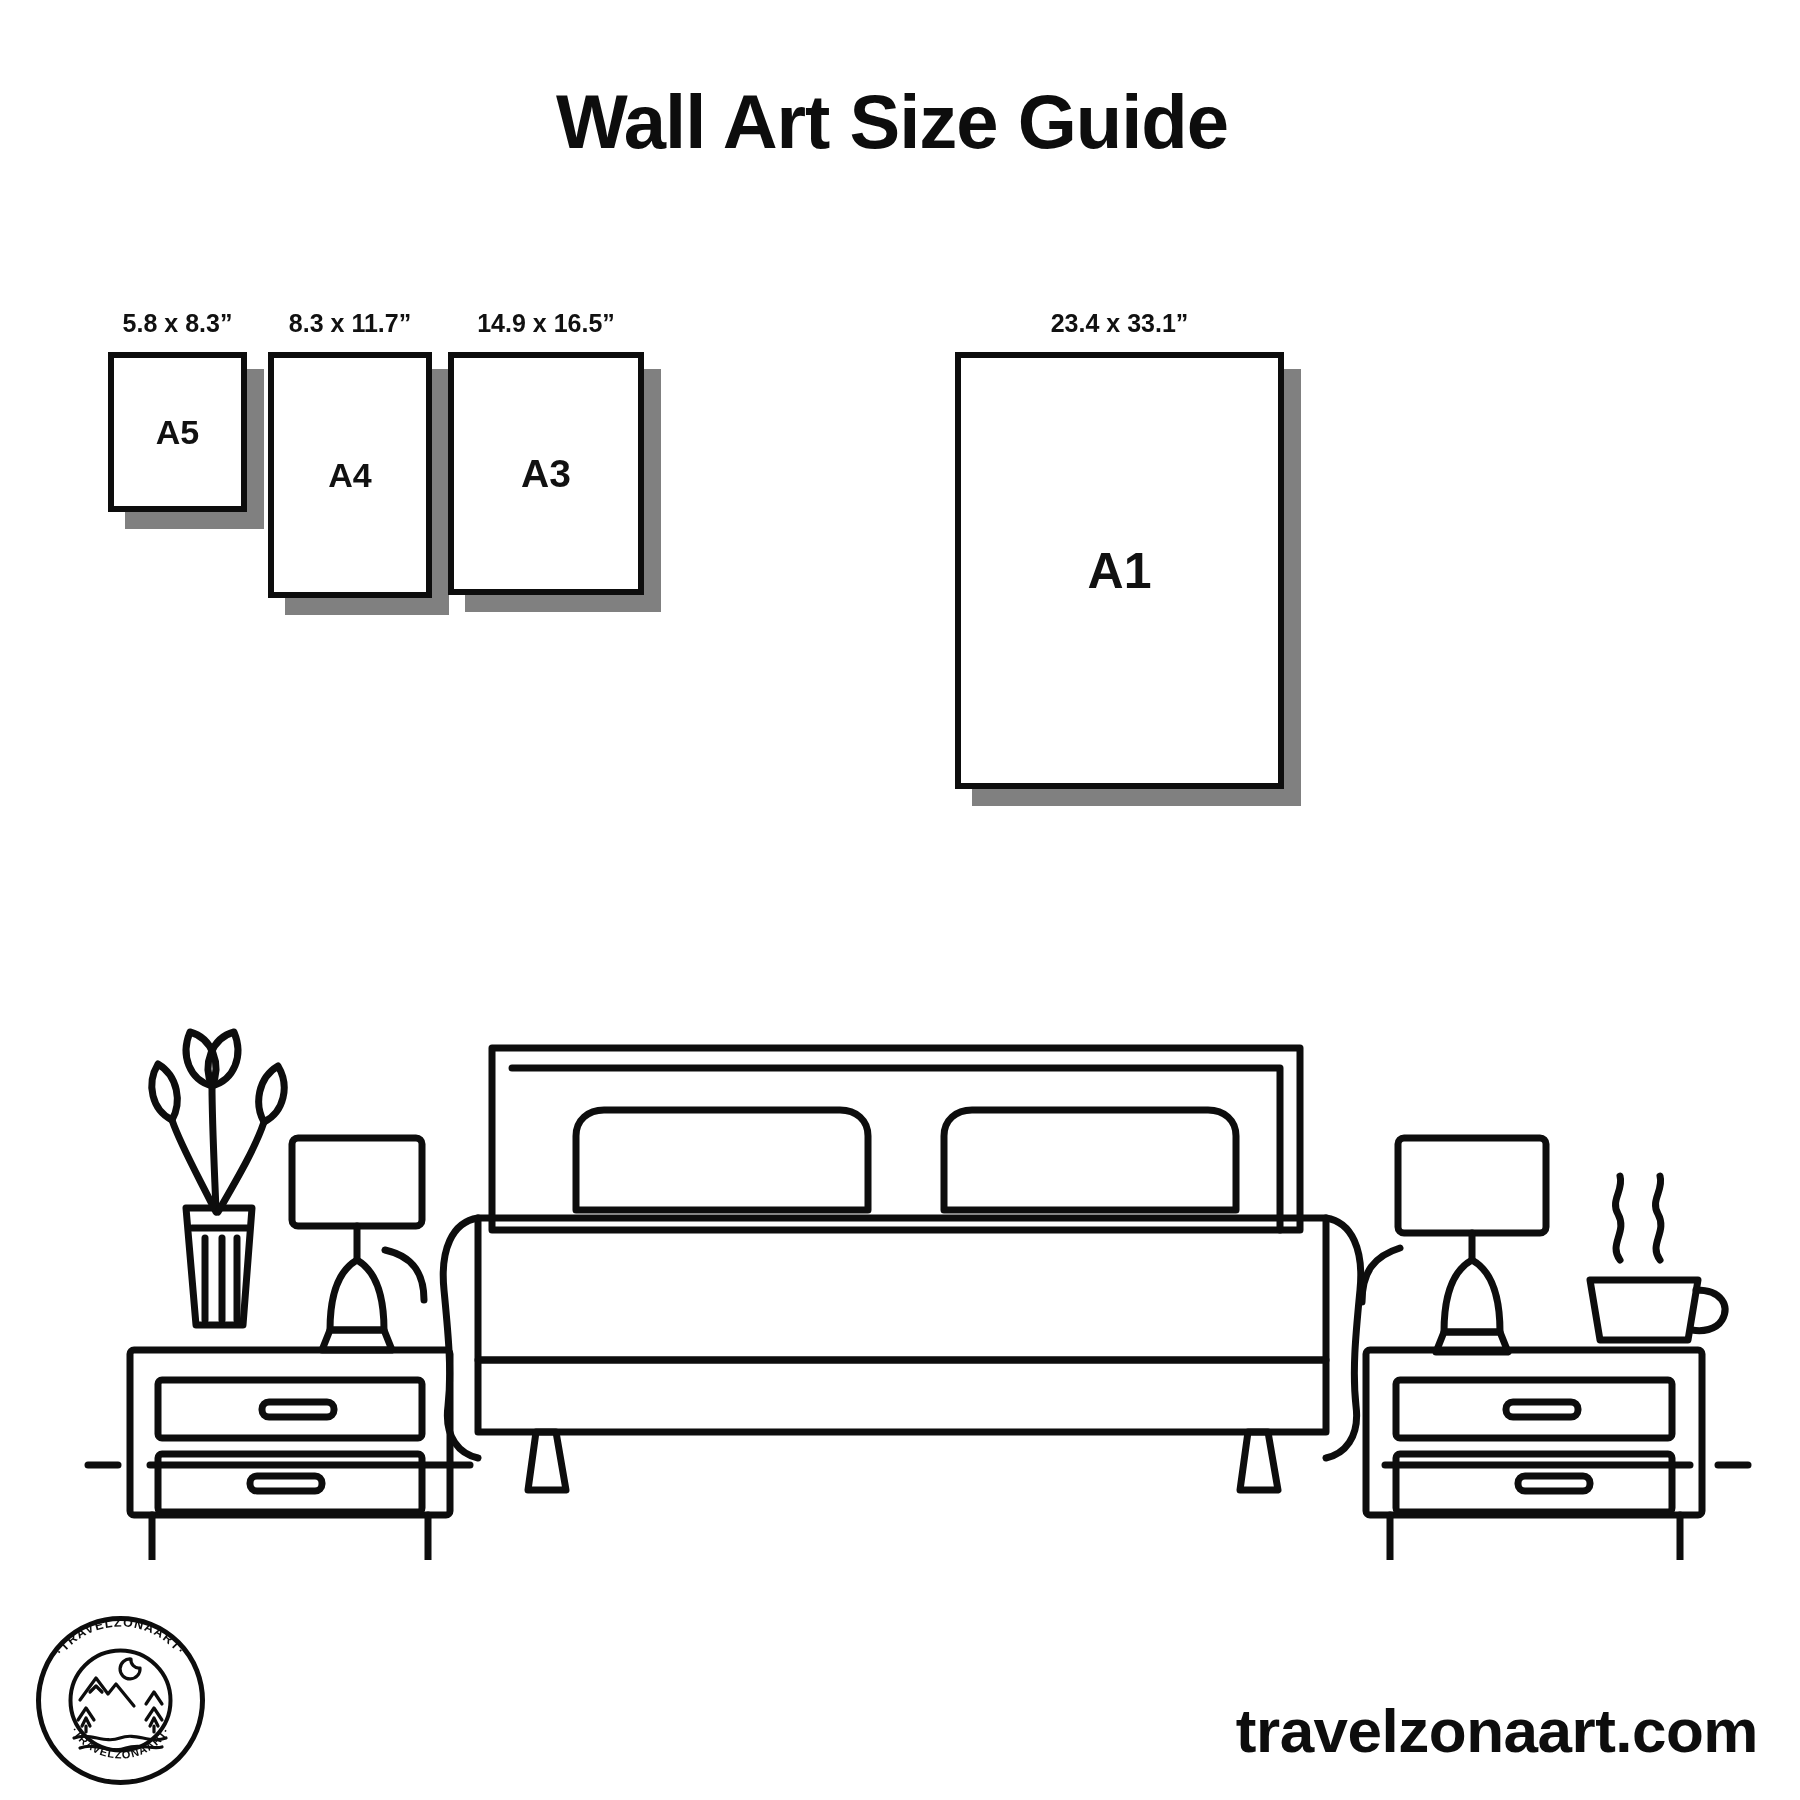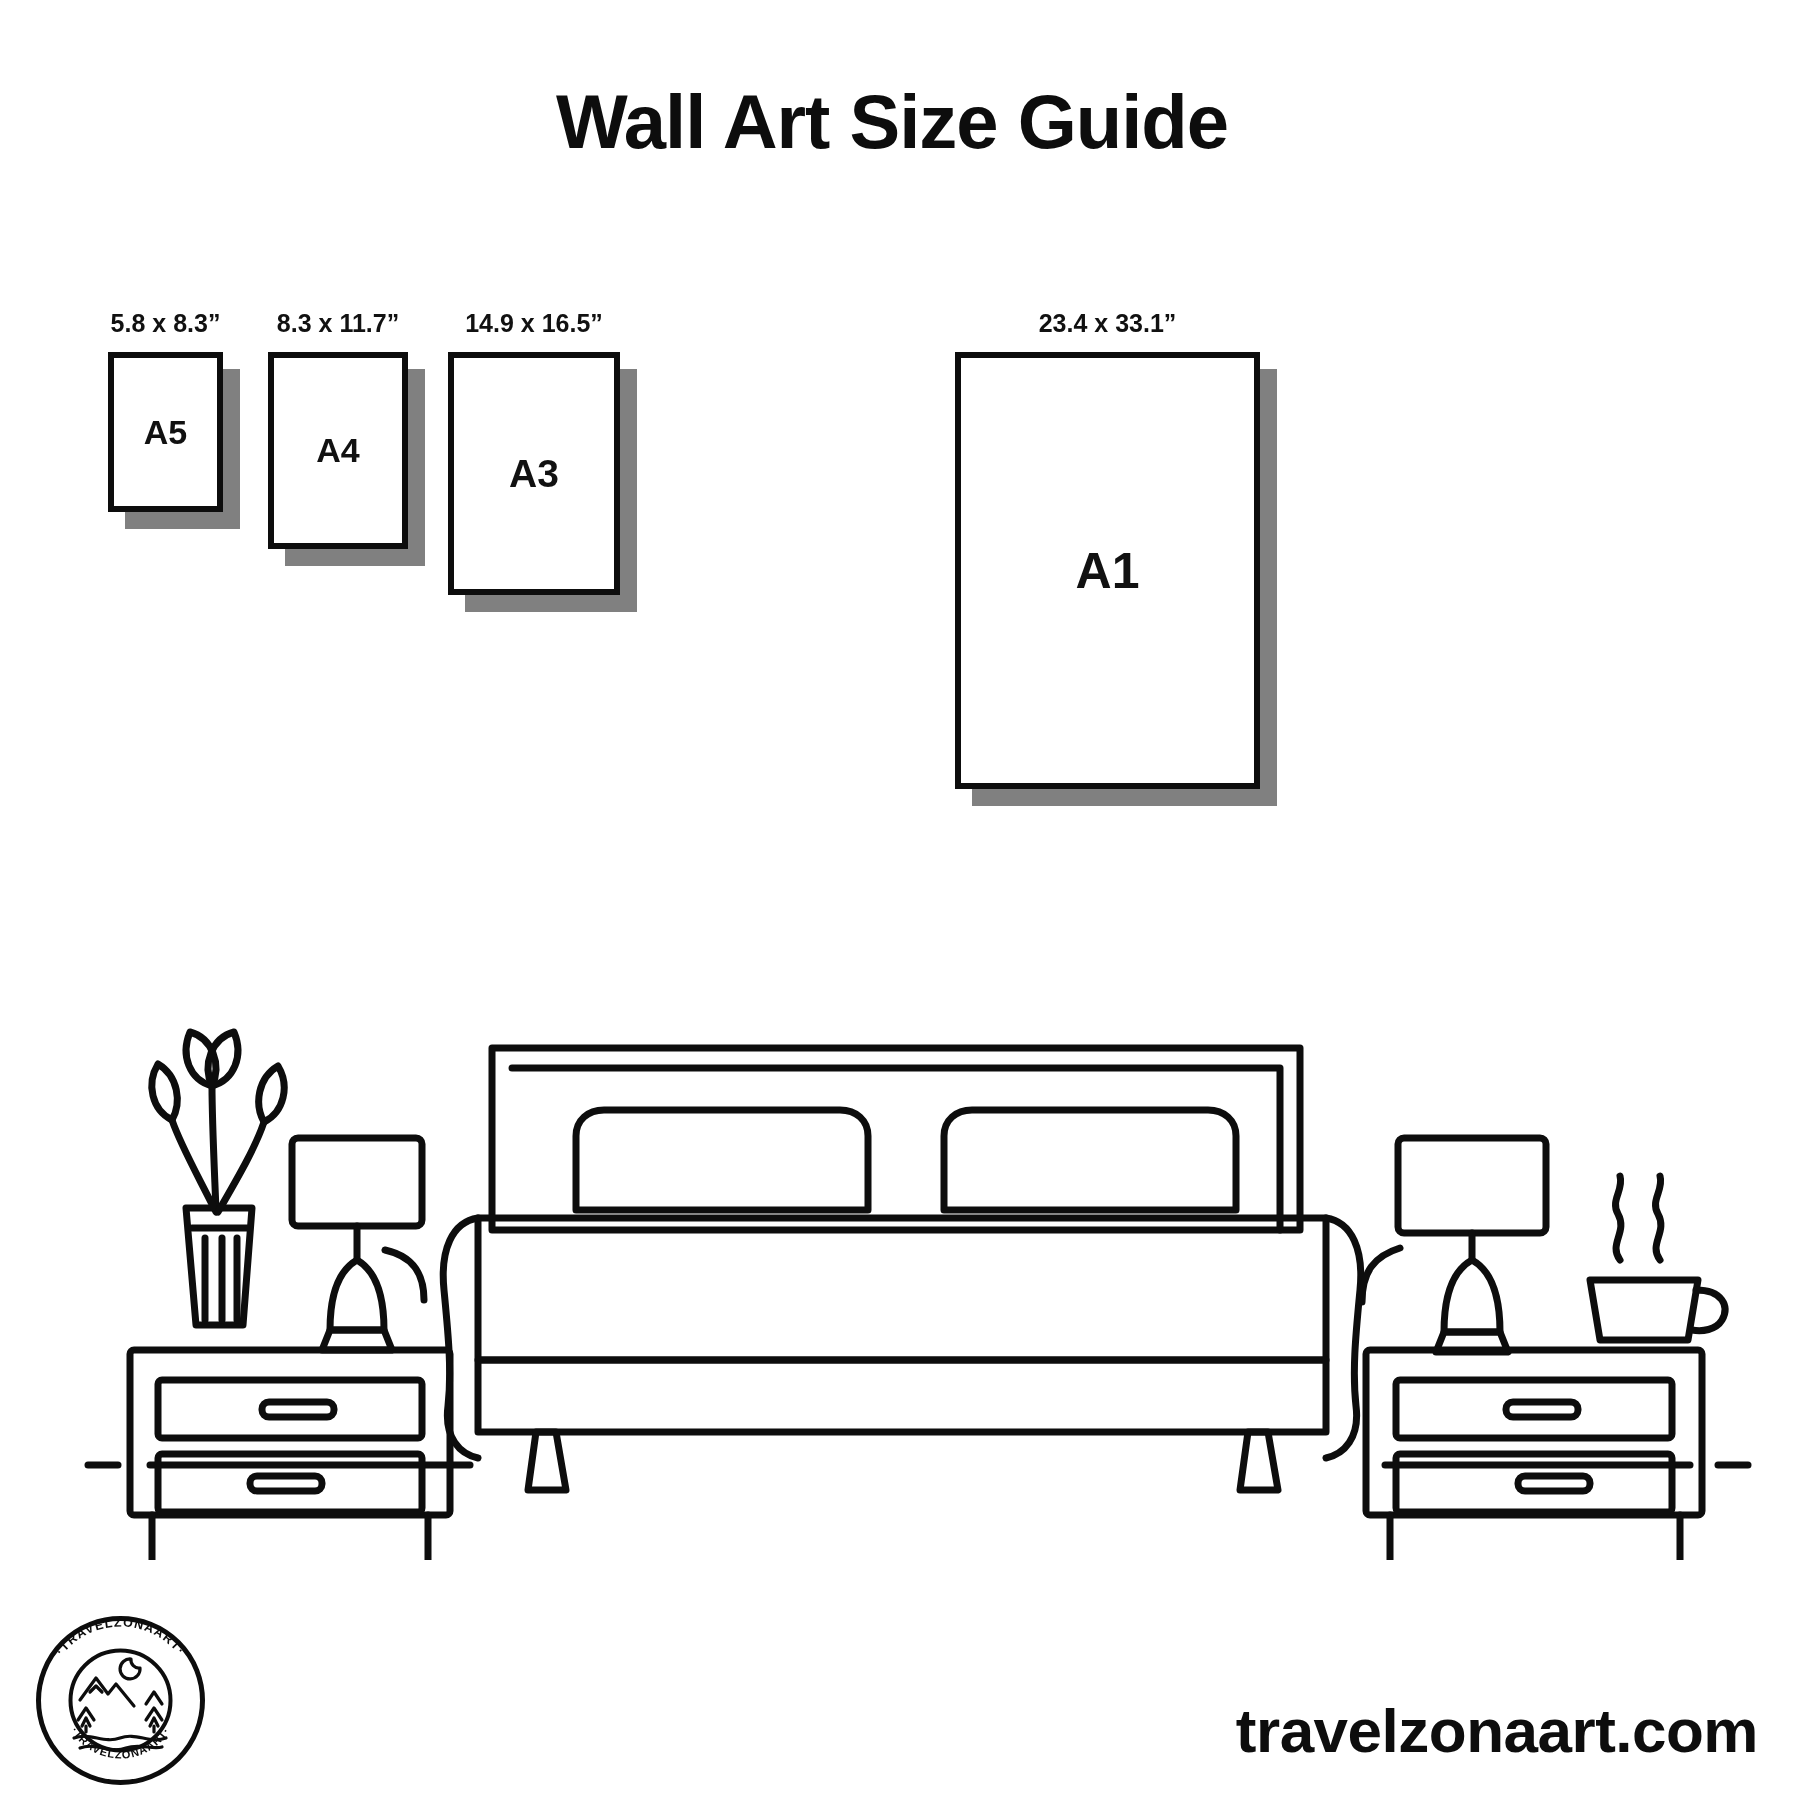--- a/index.html
+++ b/index.html
@@ -31,20 +31,21 @@
   
   #size-chart {
     position: absolute;
     left: 0;
     top: 290px;
     width: 1800px;
     height: 720px;
   }
   .frame-group {
     position: absolute;
+    padding-left: 24px;
   }
   .frame-label {
     position: absolute;
     left: 50%;
     transform: translateX(-50%);
     bottom: 100%;
     margin-bottom: 14px;
     white-space: nowrap;
     font-size: 25px;
     font-weight: bold;
@@ -114,21 +115,21 @@
 <div id="size-chart">
 
   <div class="frame-group" style="left:108px; top:62px; width:115px; height:160px;">
     <div class="frame-label">5.8 x 8.3”</div>
     <div class="frame-shadow"></div>
     <div class="frame-box">
       <span class="frame-name sm">A5</span>
     </div>
   </div>
 
-  <div class="frame-group" style="left:268px; top:62px; width:140px; height:197px;">
+  <div class="frame-group" style="left:268px; top:62px; width:140px; height:246px;">
     <div class="frame-label">8.3 x 11.7”</div>
     <div class="frame-shadow"></div>
     <div class="frame-box">
       <span class="frame-name sm">A4</span>
     </div>
   </div>
 
   <div class="frame-group" style="left:448px; top:62px; width:172px; height:243px;">
     <div class="frame-label">14.9 x 16.5”</div>
     <div class="frame-shadow"></div>

